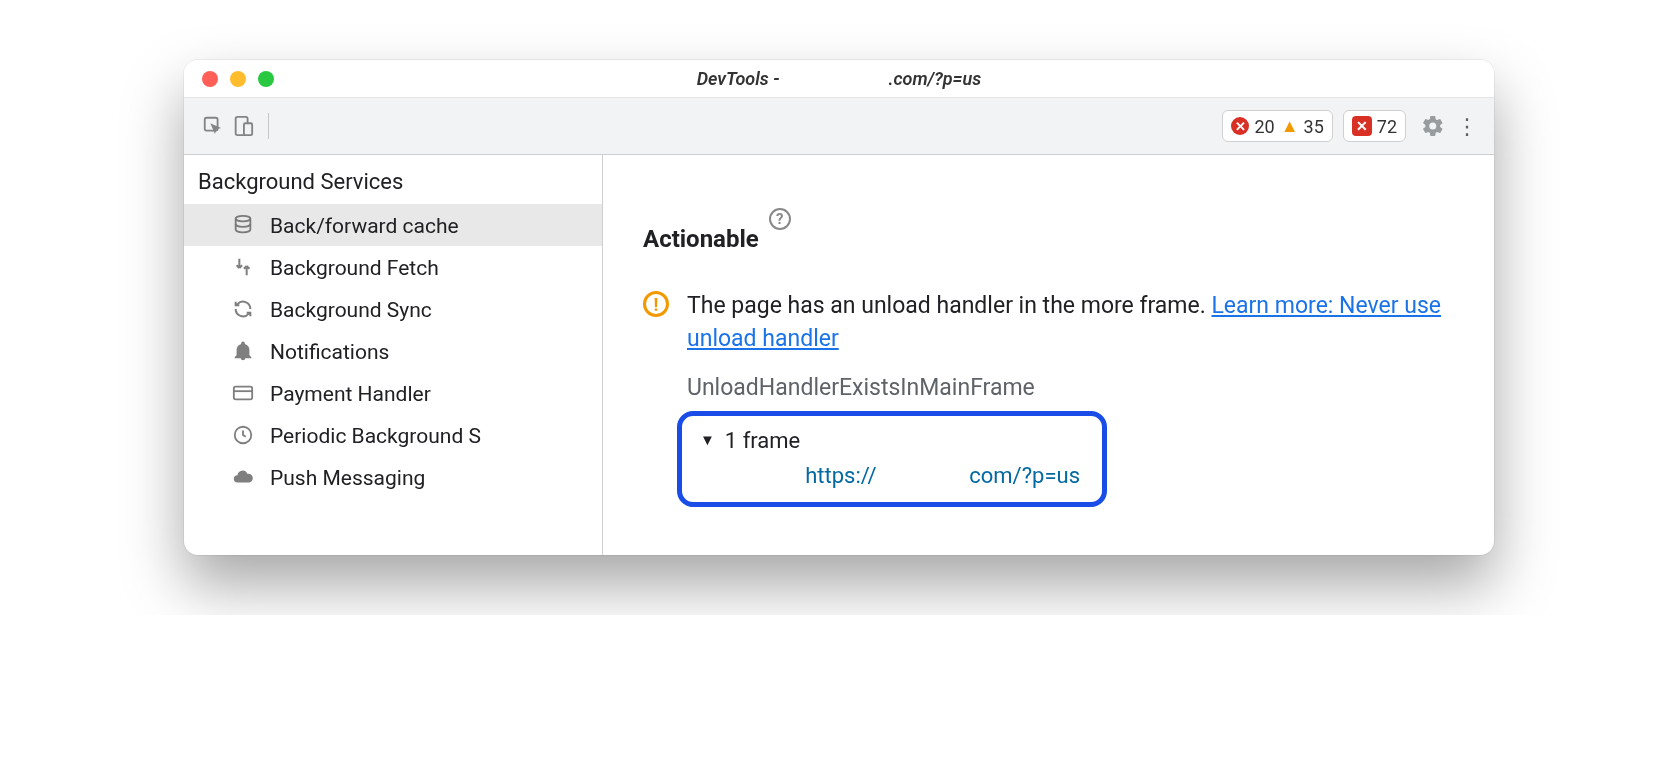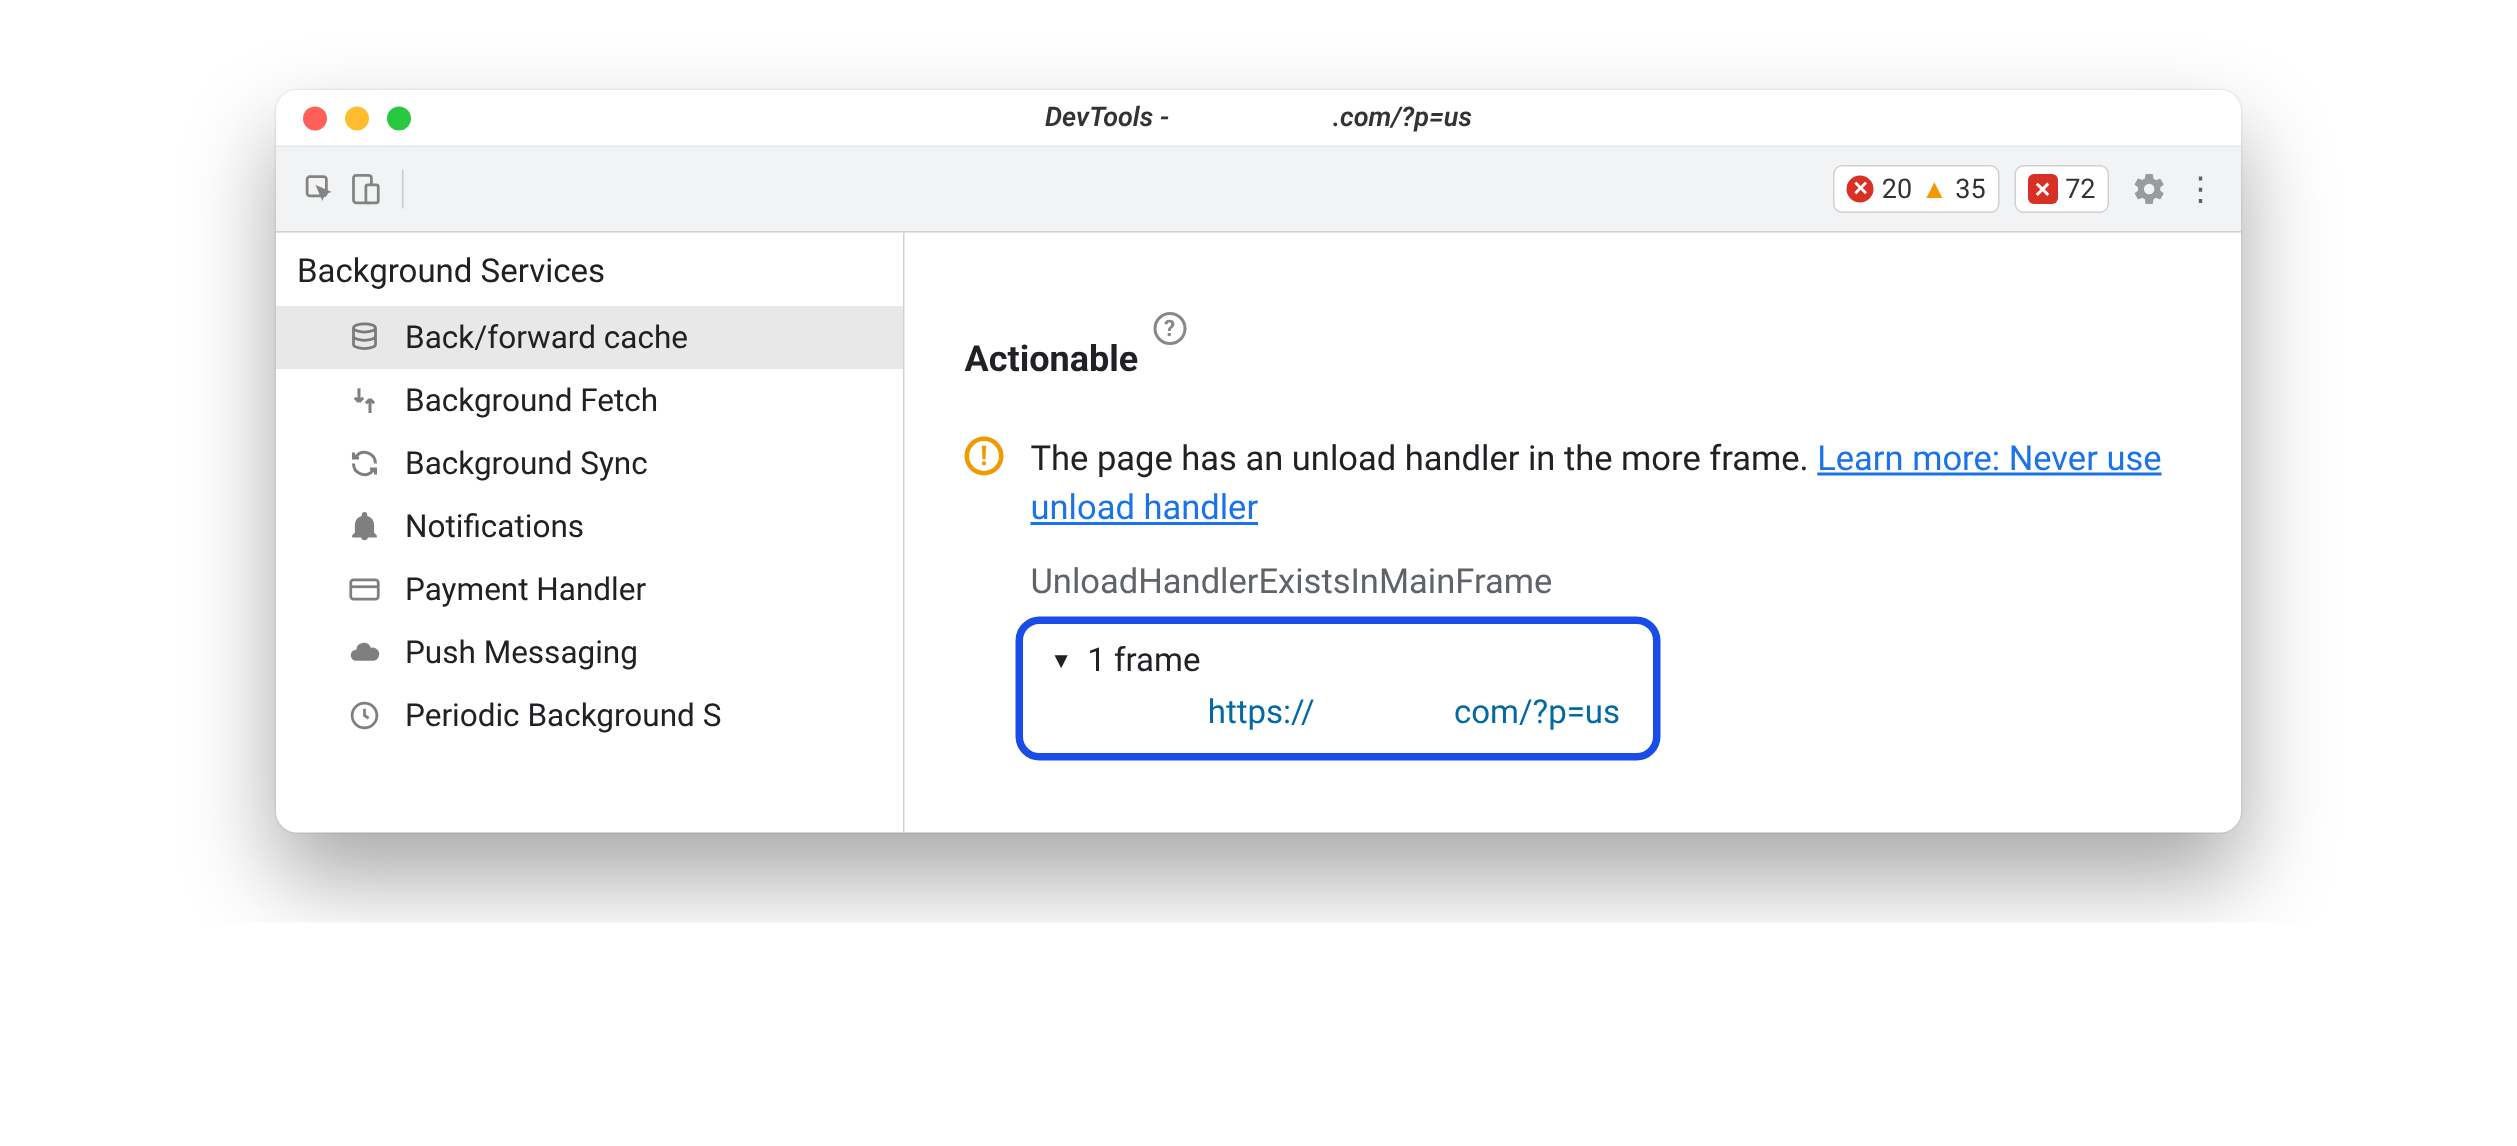--- a/index.html
+++ b/index.html
@@ -320,35 +320,35 @@
           <svg width="22" height="22" viewBox="0 0 24 24" fill="none" stroke="#555" stroke-width="2">
               <rect x="2" y="5" width="20" height="14" rx="2"></rect>
               <line x1="2" y1="10" x2="22" y2="10"></line>
             </svg>
         </span>
         <span>Payment Handler</span>
       </div>
 
       <div class="sidebar-item">
         <span class="sb-icon">
-          <svg width="22" height="22" viewBox="0 0 24 24" fill="#555">
-              <path d="M19 18H6a4 4 0 0 1 0-8 5.5 5.5 0 0 1 10.6-1.5A4.5 4.5 0 0 1 19 18Z"></path>
-            </svg>
-        </span>
-        <span>Push Messaging</span>
-      </div>
-
-      <div class="sidebar-item">
-        <span class="sb-icon">
           <svg width="22" height="22" viewBox="0 0 24 24" fill="none" stroke="#555" stroke-width="2">
               <circle cx="12" cy="12" r="9"></circle>
               <path d="M12 7v5l3 2"></path>
             </svg>
         </span>
         <span>Periodic Background S</span>
+      </div>
+
+      <div class="sidebar-item">
+        <span class="sb-icon">
+          <svg width="22" height="22" viewBox="0 0 24 24" fill="#555">
+              <path d="M19 18H6a4 4 0 0 1 0-8 5.5 5.5 0 0 1 10.6-1.5A4.5 4.5 0 0 1 19 18Z"></path>
+            </svg>
+        </span>
+        <span>Push Messaging</span>
       </div>
     </div>
 
     <div class="main">
       <div class="section-title-row">
         <span class="section-title">Actionable</span>
         <span class="help-icon">?</span>
       </div>
 
       <div class="issue-row">

